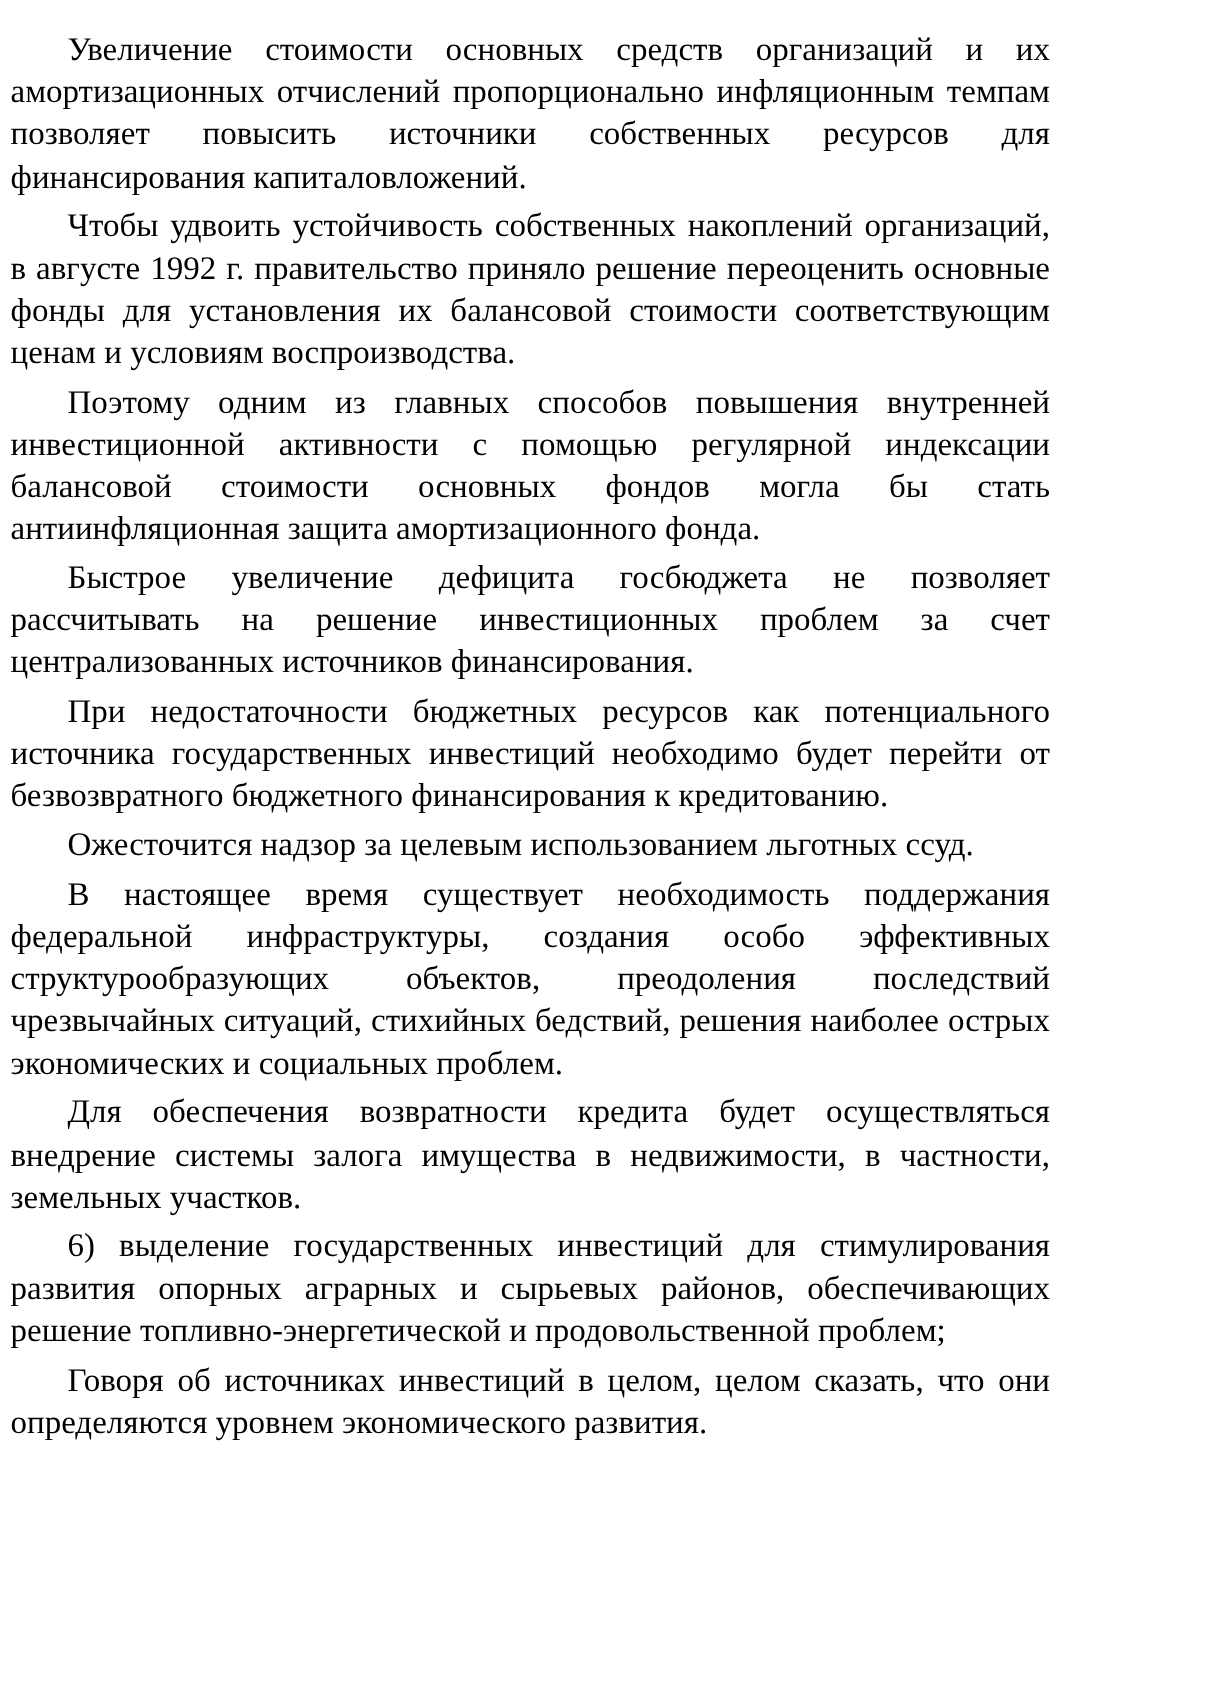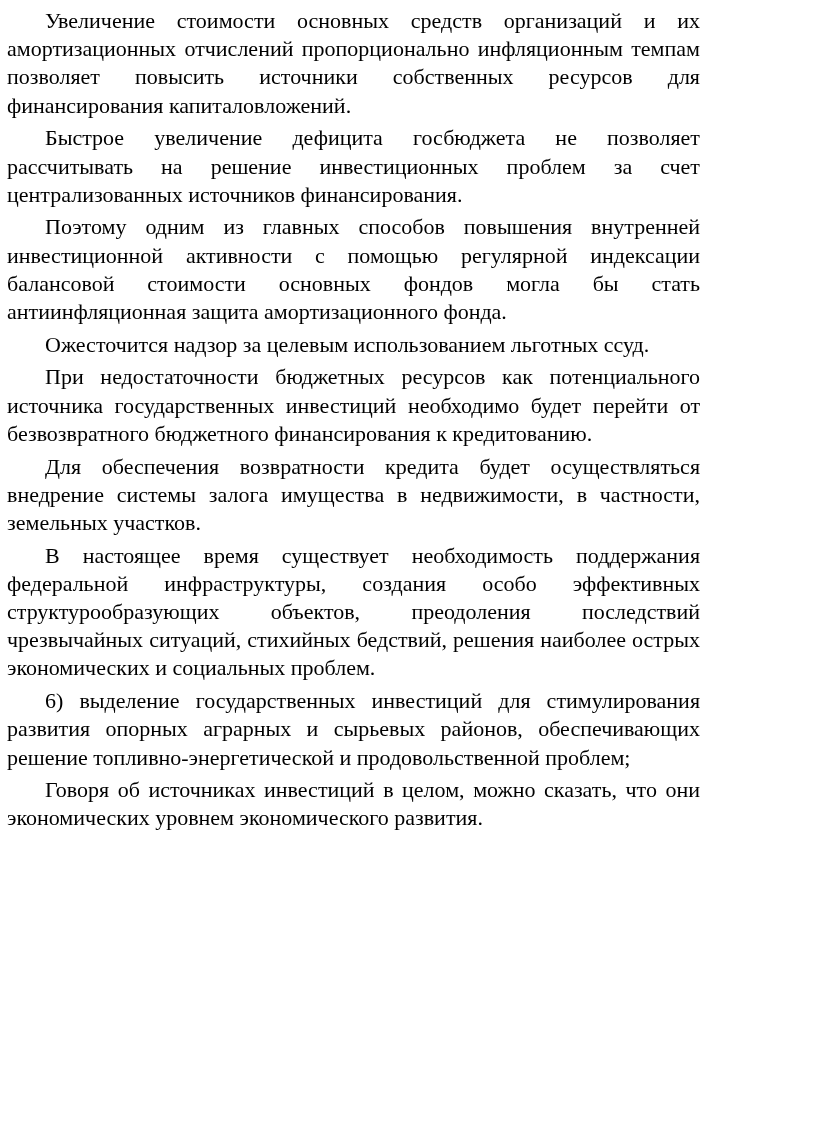--- a/index.html
+++ b/index.html
@@ -5,21 +5,21 @@
   html, body {
     margin: 0;
     padding: 0;
     background: #ffffff;
   }
   .page {
     box-sizing: border-box;
     width: 708px;
     height: 1128px;
     background: #ffffff;
-    padding: 7px 8px 0 7px;
+    padding: 19px 8px 0 7px;
     overflow: hidden;
   }
   .doc-body {
     font-family: "Liberation Serif", "DejaVu Serif", serif;
     font-size: 22px;
     line-height: 28.2px;
     color: #000000;
     text-align: justify;
   }
   .para {
@@ -34,22 +34,23 @@
     color: #000000;
     cursor: pointer;
   }
 </style>
 </head>
 <body>
 
 <div class="page">
   <div class="doc-body" id="doc-body">
       <p class="para"><span>Увеличение стоимости основных средств организаций и их амортизационных отчислений пропорционально инфляционным темпам позволяет повысить источники собственных ресурсов для финансирования капиталовложений.</span></p>
+      <p class="para"><span>Чтобы удвоить устойчивость собственных накоплений организаций, в августе 1992&nbsp;г. правительство приняло решение переоценить основные фонды для установления их балансовой стоимости соответствующим ценам и условиям воспроизводства.</span></p>
+      <p class="para"><span>Поэтому одним из главных способов повышения внутренней инвестиционной активности с помощью регулярной индексации балансовой стоимости основных фондов могла бы стать антиинфляционная защита амортизационного фонда.</span></p>
       <p class="para"><span>Быстрое увеличение дефицита госбюджета не позволяет рассчитывать на решение инвестиционных проблем за счет централизованных источников финансирования.</span></p>
-      <p class="para"><span>Поэтому одним из главных способов повышения внутренней инвестиционной активности с помощью регулярной индексации балансовой стоимости основных фондов могла бы стать антиинфляционная защита амортизационного фонда.</span></p>
+      <p class="para"><span>При недостаточности бюджетных ресурсов как потенциального источника государственных инвестиций необходимо будет перейти от безвозвратного бюджетного финансирования к кредитованию.</span></p>
       <p class="para"><span>Ожесточится надзор за целевым использованием льготных ссуд.</span></p>
-      <p class="para"><span>При недостаточности бюджетных ресурсов как потенциального источника государственных инвестиций необходимо будет перейти от безвозвратного бюджетного финансирования к кредитованию.</span></p>
+      <p class="para"><span>В настоящее время существует необходимость поддержания федеральной инфраструктуры, создания особо эффективных структурообразующих объектов, преодоления последствий чрезвычайных ситуаций, стихийных бедствий, решения наиболее острых экономических и социальных проблем.</span></p>
       <p class="para"><span>Для обеспечения возвратности кредита будет осуществляться внедрение системы залога имущества в недвижимости, в частности, земельных участков.</span></p>
-      <p class="para"><span>В настоящее время существует необходимость поддержания федеральной инфраструктуры, создания особо эффективных структурообразующих объектов, преодоления последствий чрезвычайных ситуаций, стихийных бедствий, решения наиболее острых экономических и социальных проблем.</span></p>
       <p class="para"><span>6) выделение государственных инвестиций для стимулирования развития опорных аграрных и сырьевых районов, обеспечивающих решение топливно-энергетической и продовольственной проблем;</span></p>
-      <p class="para"><span>Говоря об источниках инвестиций в целом, можно сказать, что они экономических уровнем экономического развития.</span></p>
+      <p class="para"><span>Говоря об источниках инвестиций в целом, целом сказать, что они определяются уровнем экономического развития.</span></p>
     </div>
 </div>
 
 </body></html>

